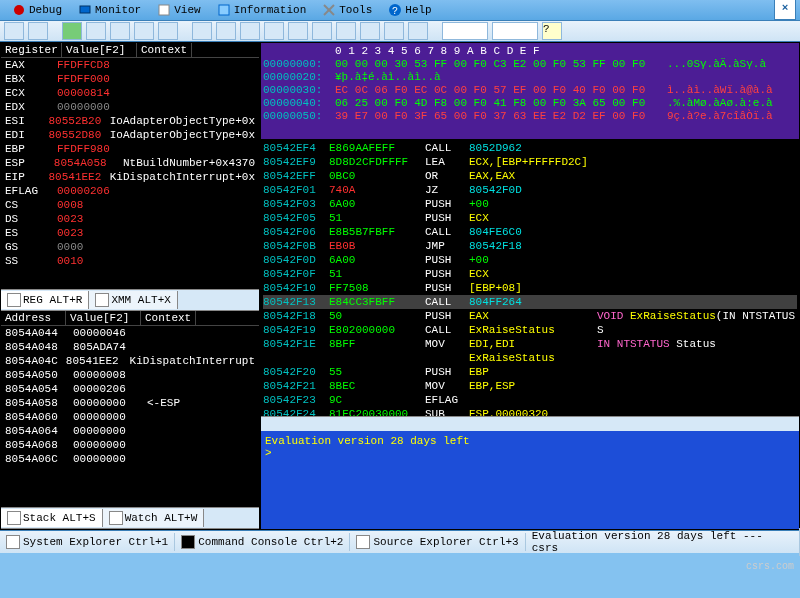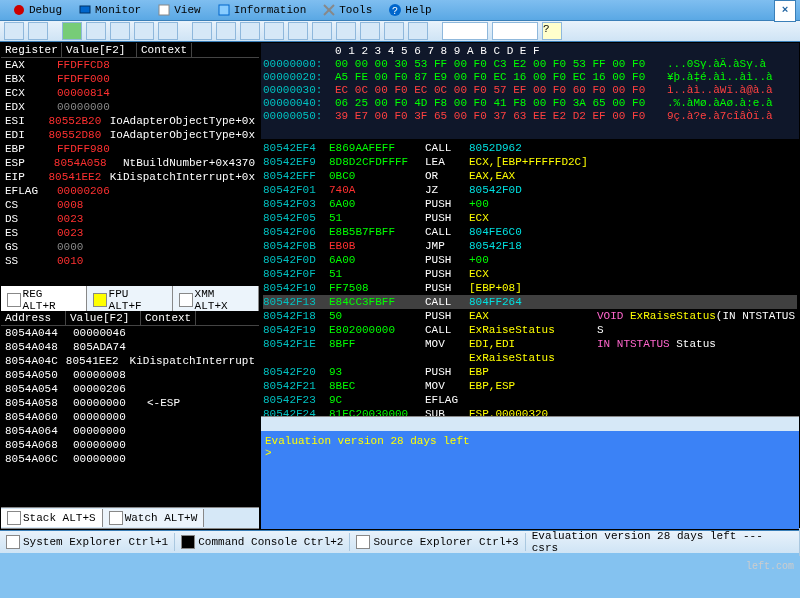--- a/index.html
+++ b/index.html
@@ -1,16 +1,16 @@
 <!DOCTYPE html>
 <html><head>
 <meta charset="utf-8">
 <style>
   html,body{margin:0;padding:0;font-family:"Courier New",monospace;font-size:11px;background:#84c2f0;color:#000;width:800px;height:598px;overflow:hidden}
-  .menubar{display:flex;align-items:flex-start;height:20px;background:linear-gradient(#7fbef0,#5aa8e4);border-bottom:1px solid #3a7fb8;padding:0 4px}
+  .menubar{display:flex;align-items:flex-end;height:20px;background:linear-gradient(#7fbef0,#5aa8e4);border-bottom:1px solid #3a7fb8;padding:0 4px}
   .menubar .item{display:flex;align-items:center;padding:0 8px;height:100%;cursor:pointer}
   .menubar .ico{width:14px;height:14px;margin-right:3px;display:inline-block}
   .toolbar{display:flex;align-items:center;height:20px;background:linear-gradient(#e8f2fb,#cfe4f5);border-bottom:1px solid #3a7fb8;padding:0 4px;gap:4px}
   .toolbar .btn{width:18px;height:16px;border:1px solid #8fb8dc;background:#d6e8f7;display:inline-block;cursor:pointer}
   .toolbar .inp{border:1px solid #8fb8dc;height:14px;width:40px;background:#fff}
   .close-x{margin-left:auto;width:20px;height:20px;background:#fff;border:1px solid #3a7fb8;color:#1a5f9e;font-weight:bold;text-align:center;line-height:18px;cursor:pointer}
   .workspace{display:flex;height:488px;background:#4a9ad8}
   .leftcol{width:258px;display:flex;flex-direction:column;border:1px solid #000}
   .panel{background:#000;color:#fff;overflow:hidden}
   .hdr{background:#000;color:#fff;display:flex;border-bottom:1px solid #444}
@@ -23,37 +23,37 @@
   .c-white{color:#fff}
   .c-green{color:#00ff00}
   .c-cyan{color:#00e0e0}
   .c-yellow{color:#ffff00}
   .c-pink{color:#ff66cc}
   .tabs{display:flex;background:#d6e8f7;border-top:1px solid #888;border-bottom:1px solid #888;height:20px;align-items:center}
   .tab{padding:2px 6px;border-right:1px solid #888;background:#ecf4fb;cursor:pointer;display:flex;align-items:center;gap:2px}
   .tab.active{background:#fff}
   .tab-ico{width:12px;height:12px;display:inline-block;border:1px solid #888;background:#fff}
   .rightcol{flex:1;display:flex;flex-direction:column;border:1px solid #000}
-  .hexdump{background:#0f172a;padding:2px;height:92px;overflow:hidden}
+  .hexdump{background:#4c1d95;padding:2px;height:92px;overflow:hidden}
   .hexline{display:flex;line-height:13px}
   .hex-addr{color:#00c0c0;width:72px}
   .hex-bytes{flex:1;color:#00ff00}
   .hex-ascii{color:#888;width:130px;text-align:left}
   .hex-hdr{color:#fff}
   .disasm{background:#000;flex:1;padding:2px;overflow:hidden;position:relative}
   .disasm .dr{display:flex;line-height:14px}
   .d-addr{color:#00c0c0;width:66px}
   .d-bytes{width:96px}
   .d-mnem{color:#fff;width:44px}
   .d-ops{flex:1}
   .disasm .selected{background:#404040}
   .annot{position:absolute;top:170px;right:2px;width:200px}
   .annot .line{line-height:14px}
   .scrollbar-h{height:14px;background:#d6e8f7;border-top:1px solid #888}
-  .console{background:#3b82f6;height:90px;padding:4px}
+  .console{background:#1d4ed8;height:90px;padding:4px}
   .statusbar{display:flex;align-items:center;height:22px;background:linear-gradient(#e8f2fb,#cfe4f5);border-top:1px solid #3a7fb8;font-size:11px}
   .statusbar .seg{padding:2px 6px;border-right:1px solid #aac8e0;display:flex;align-items:center;gap:3px}
   svg{display:block}
 </style>
 </head>
 <body>
 
 <div class="menubar">
   <div class="item">
       <span class="ico">
@@ -219,24 +219,20 @@
             <span class="c-gray"></span>
           </div>
         </div>
     </div>
     <div class="tabs">
       <div class="tab active">
           <span class="tab-ico"></span>
           <span>REG ALT+R</span>
         </div>
       <div class="tab">
-          <span class="tab-ico" style="background:#ff0"></span>
-          <span>FPU ALT+F</span>
-        </div>
-      <div class="tab">
           <span class="tab-ico"></span>
           <span>XMM ALT+X</span>
         </div>
     </div>
     <div class="panel" style="flex:1">
       <div class="hdr">
         <span style="width:56px">Address</span>
         <span style="width:66px">Value[F2]</span>
         <span>Context</span>
       </div>
@@ -313,26 +309,25 @@
           <span class="hex-ascii"></span>
         </div>
       <div id="hex-body">
           <div class="hexline">
             <span class="hex-addr">00000000:</span>
             <span class="hex-bytes" style="color:#00ff00">00 00 00 30 53 FF 00 F0 C3 E2 00 F0 53 FF 00 F0</span>
             <span class="hex-ascii" style="color:#00ff00">...0Sγ.àÄ.àSγ.à</span>
           </div>
           <div class="hexline">
             <span class="hex-addr">00000020:</span>
-            <span class="hex-bytes" style="color:#00ff00">A5 FE 00 F0 87 E9 00 F0 EC 16 00 F0 EC 16 00 F0</span>
             <span class="hex-ascii" style="color:#00ff00">¥þ.à‡é.àì..àì..à</span>
           </div>
           <div class="hexline">
             <span class="hex-addr">00000030:</span>
-            <span class="hex-bytes" style="color:#ff4040">EC 0C 00 F0 EC 0C 00 F0 57 EF 00 F0 60 F0 00 F0</span>
+            <span class="hex-bytes" style="color:#ff4040">EC 0C 06 F0 EC 0C 00 F0 57 EF 00 F0 40 F0 00 F0</span>
             <span class="hex-ascii" style="color:#ff4040">ì..àì..àWï.à@à.à</span>
           </div>
           <div class="hexline">
             <span class="hex-addr">00000040:</span>
             <span class="hex-bytes" style="color:#00ff00">06 25 00 F0 4D F8 00 F0 41 F8 00 F0 3A 65 00 F0</span>
             <span class="hex-ascii" style="color:#00ff00">.%.àMø.àAø.à:e.à</span>
           </div>
           <div class="hexline">
             <span class="hex-addr">00000050:</span>
             <span class="hex-bytes" style="color:#ff4040">39 E7 00 F0 3F 65 00 F0 37 63 EE E2 D2 EF 00 F0</span>
@@ -433,21 +428,21 @@
             <span class="d-ops c-yellow">EDI,EDI</span>
           </div>
           <div class="dr">
             <span class="d-addr"></span>
             <span class="d-bytes c-"></span>
             <span class="d-mnem"></span>
             <span class="d-ops c-yellow">ExRaiseStatus</span>
           </div>
           <div class="dr">
             <span class="d-addr">80542F20</span>
-            <span class="d-bytes c-green">93</span>
+            <span class="d-bytes c-green">55</span>
             <span class="d-mnem">PUSH</span>
             <span class="d-ops c-yellow">EBP</span>
           </div>
           <div class="dr">
             <span class="d-addr">80542F21</span>
             <span class="d-bytes c-green">8BEC</span>
             <span class="d-mnem">MOV</span>
             <span class="d-ops c-yellow">EBP,ESP</span>
           </div>
           <div class="dr">
@@ -487,13 +482,13 @@
     </div>
   <div class="seg">
       <span class="tab-ico"></span>
       <span>Source Explorer Ctrl+3</span>
     </div>
   <div class="seg" style="flex:1">
       <span>Evaluation version 28 days left --- csrs</span>
     </div>
 </div>
 
-<div style="position:absolute;bottom:26px;right:6px;color:#ccc;font-size:10px">left.com</div>
+<div style="position:absolute;bottom:26px;right:6px;color:#ccc;font-size:10px">csrs.com</div>
 
 </body></html>

